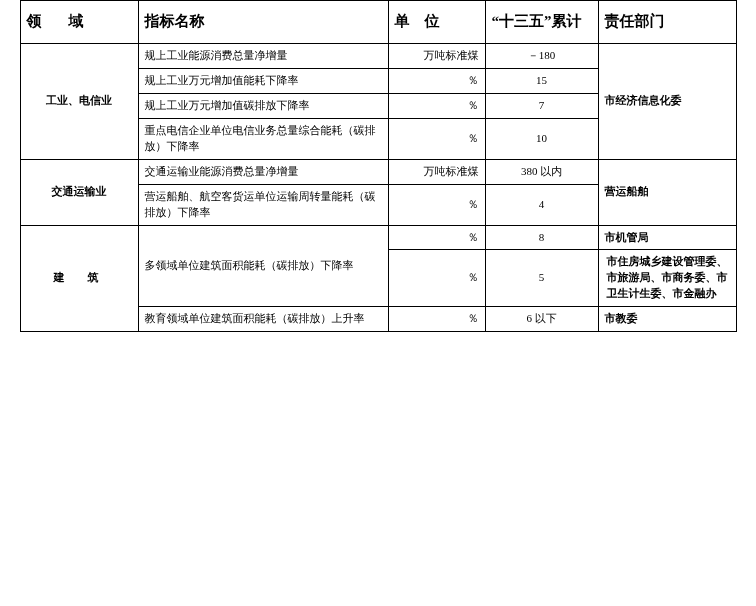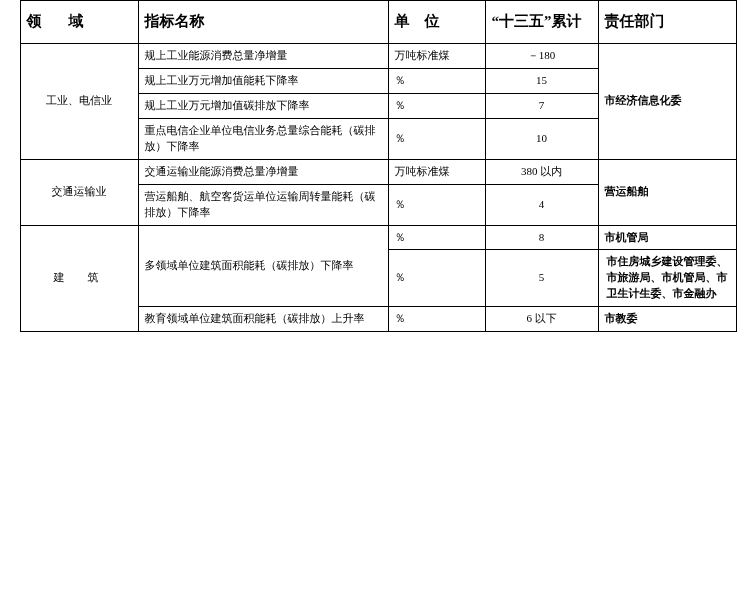--- a/index.html
+++ b/index.html
@@ -49,40 +49,40 @@
   }
   table.main th {
     text-align: left;
     font-weight: bold;
     height: 34px;
     font-size: 15px;
   }
   .c-head-domain { letter-spacing: 6px; }
   .sector-cell {
     text-align: center;
-    font-weight: normal;
+    font-weight: bold;
     font-size: 15px;
   }
   .sector-cell.spaced { letter-spacing: 6px; }
   .dept-cell {
     font-weight: bold;
     font-size: 14.5px;
     line-height: 1.5;
   }
   .dept-cell.leftish {
     text-align: left;
     padding-left: 8px;
     padding-right: 4px;
   }
   .indicator {
     text-align: left;
     padding-left: 8px;
     padding-right: 6px;
   }
-  .unit { text-align: left; }
+  .unit { text-align: right; }
   .total { text-align: center; }
   col.col-sector { width: 118px; }
   col.col-indicator { width: 250px; }
   col.col-unit { width: 97px; }
   col.col-total { width: 113px; }
   col.col-dept { width: 138px; }
 </style>
 </head>
 <body>
 
@@ -147,21 +147,21 @@
       <tr>
         <td class="sector-cell spaced" rowspan="3">建　筑</td>
         <td class="indicator" rowspan="2">多领域单位建筑面积能耗（碳排放）下降率</td>
         <td class="unit">％</td>
         <td class="total">8</td>
         <td class="dept-cell">市机管局</td>
       </tr>
       <tr>
         <td class="unit">％</td>
         <td class="total">5</td>
-        <td class="dept-cell leftish">市住房城乡建设管理委、市旅游局、市机管局、市卫生计生委、市金融办</td>
+        <td class="dept-cell leftish">市住房城乡建设管理委、市旅游局、市商务委、市卫生计生委、市金融办</td>
       </tr>
       <tr>
         <td class="indicator">教育领域单位建筑面积能耗（碳排放）上升率</td>
         <td class="unit">％</td>
         <td class="total">6 以下</td>
         <td class="dept-cell">市教委</td>
       </tr>
 
     </tbody>
   </table>

